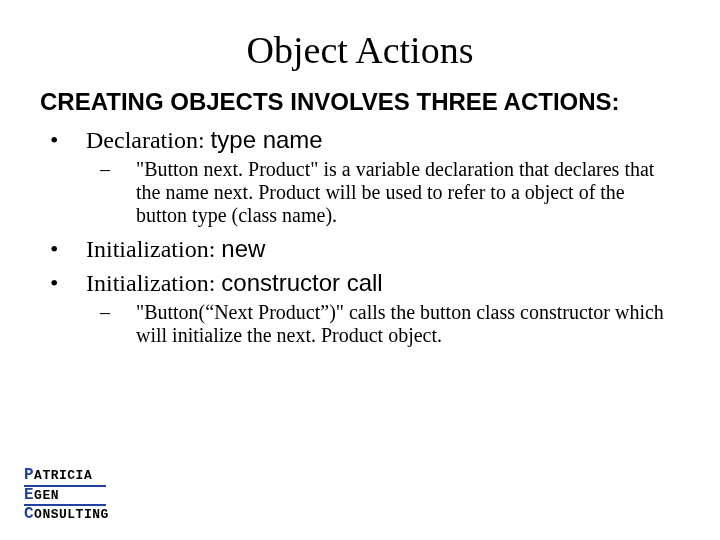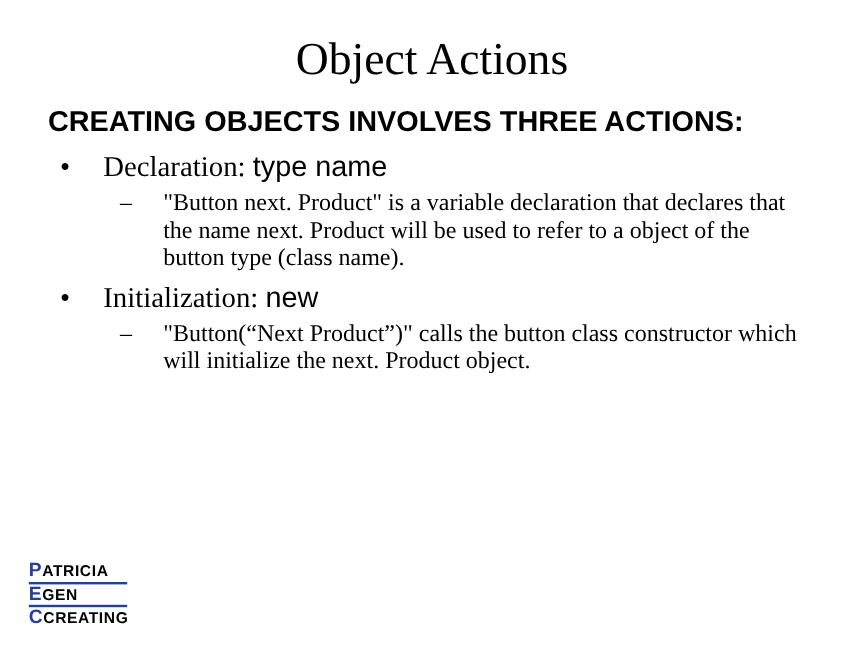--- a/index.html
+++ b/index.html
@@ -46,21 +46,21 @@
     margin: 2px 0 8px 78px;
     text-indent: -18px;
     padding-left: 18px;
     line-height: 1.15;
   }
   .l2 .dash { display:inline-block; width:18px; }
   .logo {
     position: absolute;
     left: 24px;
     bottom: 18px;
-    font-family: Liberation Sans, sans-serif;
+    font-family: Liberation Mono, monospace;
     font-weight: 900;
     font-size: 13px;
     line-height: 0.95;
     letter-spacing: 0.5px;
     color: #000;
   }
   .logo .line { display:block; }
   .logo .cap {
     color: #2140a3;
     font-size: 16px;
@@ -87,25 +87,28 @@
     <span class="bul">•</span><span>Declaration:</span> <span class="code">type name</span>
   </div>
   <div class="l2">
     <span class="dash">–</span><span>"Button next. Product" is a variable declaration that declares that the name next. Product will be used to refer to a object of the button type (class name).</span>
   </div>
 
   <div class="l1">
     <span class="bul">•</span><span>Initialization:</span> <span class="code">new</span>
   </div>
 
+  <div class="l1">
+    <span class="bul">•</span><span>Initialization:</span> <span class="code">constructor call</span>
+  </div>
   <div class="l2">
     <span class="dash">–</span><span>"Button(“Next Product”)" calls the button class constructor which will initialize the next. Product object.</span>
   </div>
 
   <div class="logo">
     <span class="line"><span class="cap">P</span><span>ATRICIA</span></span>
     <div class="rule"></div>
     <span class="line"><span class="cap">E</span><span>GEN</span></span>
     <div class="rule"></div>
-    <span class="line"><span class="cap">C</span><span>CREATING</span></span>
+    <span class="line"><span class="cap">C</span><span>ONSULTING</span></span>
   </div>
 
 </div>
 
 </body></html>

